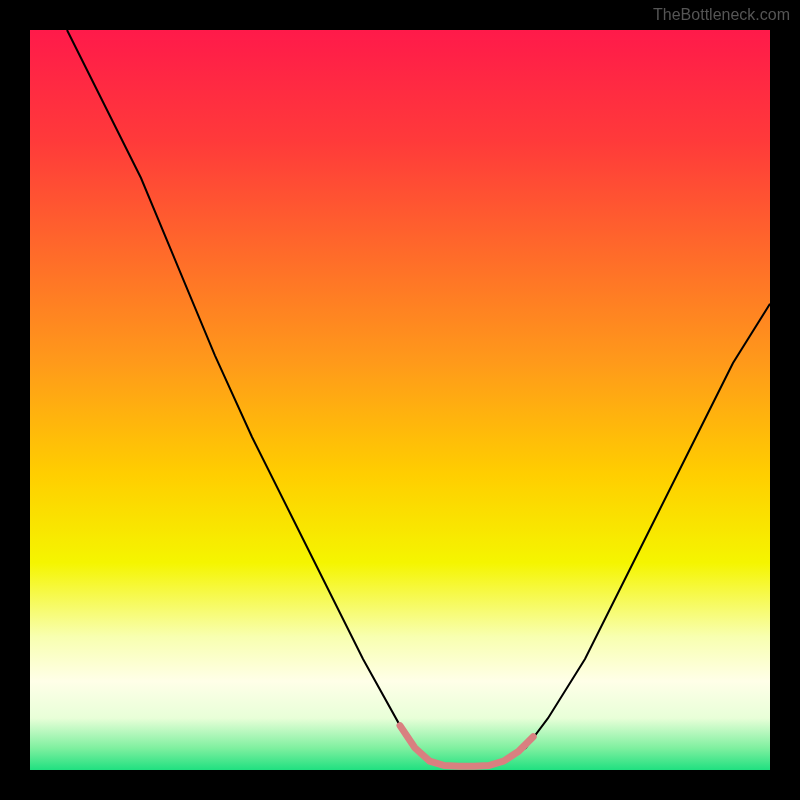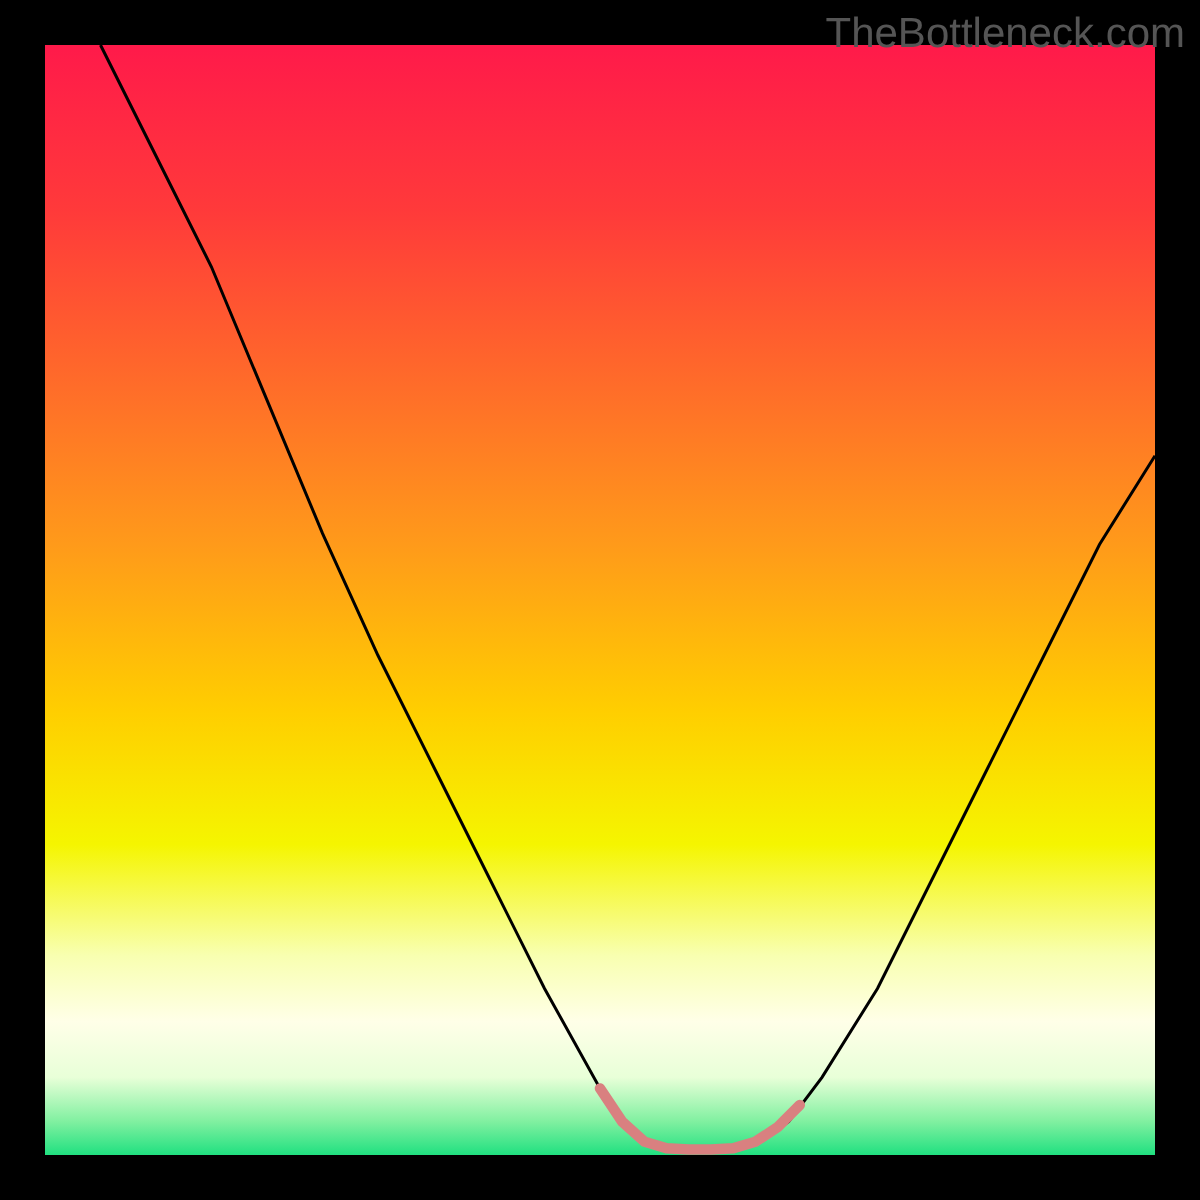--- a/index.html
+++ b/index.html
@@ -14,21 +14,21 @@
   .chart-container {
     position: relative;
     width: 800px;
     height: 800px;
   }
   .watermark {
     position: absolute;
     top: 6px;
     right: 10px;
     color: #555;
-    font-size: 28px;
+    font-size: 16px;
     z-index: 10;
   }
   svg {
     display: block;
   }
 </style>
 </head>
 <body>
 
 <div class="chart-container">

